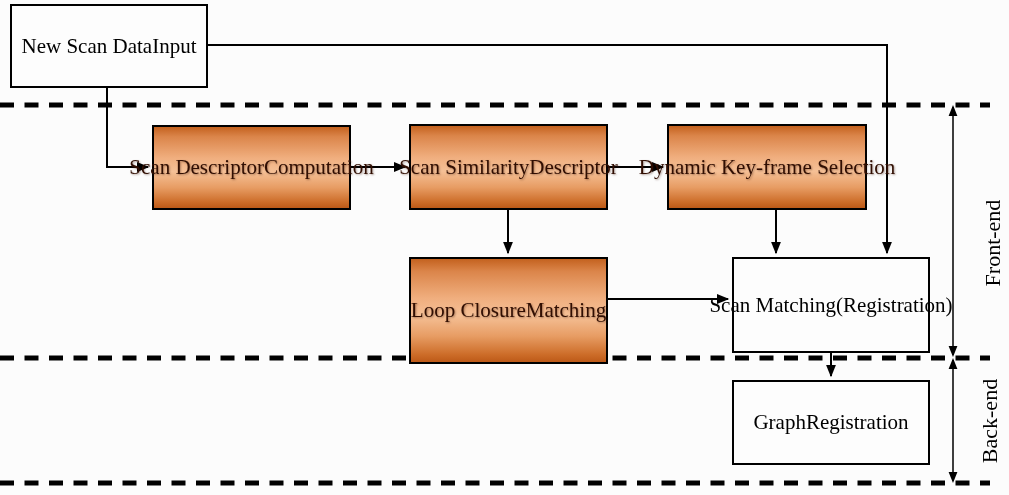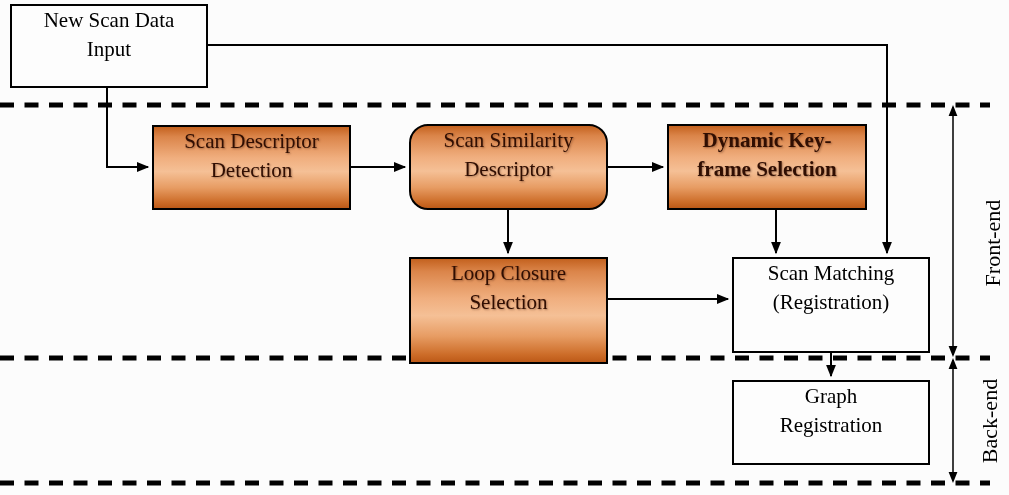--- a/index.html
+++ b/index.html
@@ -18,23 +18,23 @@
   .layer {
     position: absolute;
     left: 0;
     top: 0;
   }
   .node {
     position: absolute;
     box-sizing: border-box;
     border: 2.5px solid #000000;
     display: flex;
-    flex-direction: column;
+    flex-direction: row;
     align-items: center;
-    justify-content: flex-start;
+    justify-content: center;
     text-align: center;
     font-size: 21px;
     line-height: 29px;
     z-index: 2;
   }
   .node.white {
     background: #fdfdfd;
     color: #000000;
   }
   .node.orange {
@@ -125,36 +125,36 @@
     </g>
   </svg>
 
   <div class="node white" style="left:10px; top:4px; width:198px; height:84px;">
     <span>New Scan Data</span>
     <span>Input</span>
   </div>
 
   <div class="node orange" style="left:152px; top:125px; width:199px; height:85px;">
     <span>Scan Descriptor</span>
-    <span>Detection</span>
+    <span>Computation</span>
   </div>
 
-  <div class="node orange" style="left:409px; top:124px; width:199px; height:86px;border-radius:19px;">
+  <div class="node orange" style="left:409px; top:124px; width:199px; height:86px;">
     <span>Scan Similarity</span>
     <span>Descriptor</span>
   </div>
 
-  <div class="node orange" style="left:667px; top:124px; width:200px; height:86px;font-weight:bold;">
+  <div class="node orange" style="left:667px; top:124px; width:200px; height:86px;">
     <span>Dynamic Key-</span>
     <span>frame Selection</span>
   </div>
 
   <div class="node orange" style="left:409px; top:257px; width:199px; height:107px;">
     <span>Loop Closure</span>
-    <span>Selection</span>
+    <span>Matching</span>
   </div>
 
   <div class="node white" style="left:732px; top:257px; width:198px; height:96px;">
     <span>Scan Matching</span>
     <span>(Registration)</span>
   </div>
 
   <div class="node white" style="left:732px; top:380px; width:198px; height:85px;">
     <span>Graph</span>
     <span>Registration</span>

